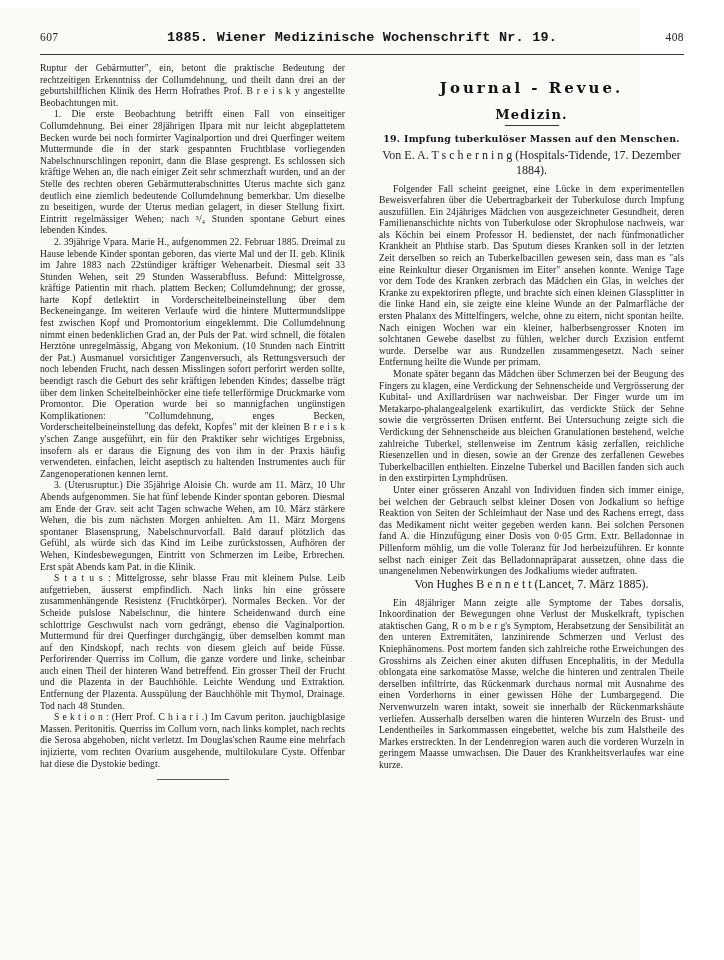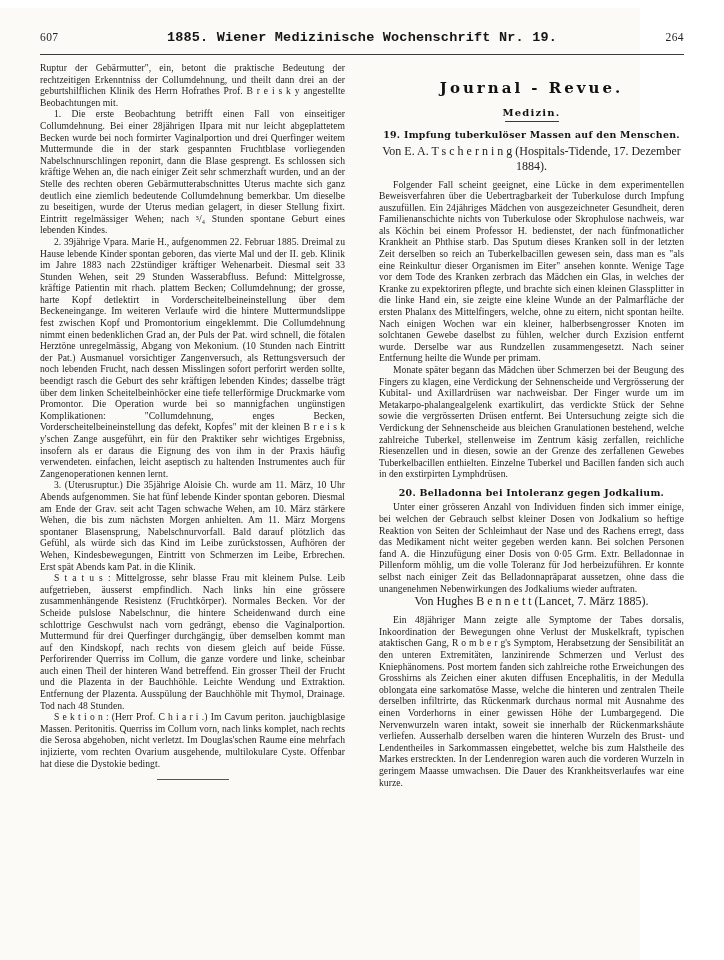--- a/index.html
+++ b/index.html
@@ -90,21 +90,21 @@
     text-align: center;
     font-size: 15px;
     font-weight: bold;
     letter-spacing: 3px;
     margin: 4px 0 10px 0;
     font-family: "DejaVu Serif", serif;
     color: #111;
   }
   .medizin {
     text-align: center;
-    font-size: 10px;
+    font-size: 13px;
     font-weight: bold;
     letter-spacing: 1.2px;
     margin: 0 0 3px 0;
     font-family: "DejaVu Serif", serif;
     color: #111;
   }
   .medizin-rule {
     width: 54px;
     border-top: 1px solid #3a3a3a;
     margin: 3px auto 7px auto;
@@ -133,21 +133,21 @@
 </style>
 </head>
 <body>
 
 <div class="page">
   <div class="page-inner">
 
     <div class="runhead">
       <div class="folio">607</div>
       <div class="runhead-title">1885. Wiener Medizinische Wochenschrift Nr. 19.</div>
-      <div class="folio">264</div>
+      <div class="folio">408</div>
     </div>
     <div class="rule-top"></div>
 
     <div class="columns">
 
       <div class="col col-left">
         <p class="body noindent">Ruptur der Gebärmutter", ein, betont die praktische Bedeutung der rechtzeitigen Erkenntniss der Collumdehnung, und theilt dann drei an der geburtshilflichen Klinik des Herrn Hofrathes Prof. B r e i s k y angestellte Beobachtungen mit.</p>
         <p class="body">1. Die erste Beobachtung betrifft einen Fall von einseitiger Collumdehnung. Bei einer 28jährigen IIpara mit nur leicht abgeplattetem Becken wurde bei noch formirter Vaginalportion und drei Querfinger weitem Muttermunde die in der stark gespannten Fruchtblase vorliegenden Nabelschnurschlingen reponirt, dann die Blase gesprengt. Es schlossen sich kräftige Wehen an, die nach einiger Zeit sehr schmerzhaft wurden, und an der Stelle des rechten oberen Gebärmutterabschnittes Uterus machte sich ganz deutlich eine ziemlich bedeutende Collumdehnung bemerkbar. Um dieselbe zu beseitigen, wurde der Uterus median gelagert, in dieser Stellung fixirt. Eintritt regelmässiger Wehen; nach ⁵/₄ Stunden spontane Geburt eines lebenden Kindes.</p>
         <p class="body">2. 39jährige Vpara. Marie H., aufgenommen 22. Februar 1885. Dreimal zu Hause lebende Kinder spontan geboren, das vierte Mal und der II. geb. Klinik im Jahre 1883 nach 22stündiger kräftiger Wehenarbeit. Diesmal seit 33 Stunden Wehen, seit 29 Stunden Wasserabfluss. Befund: Mittelgrosse, kräftige Patientin mit rhach. plattem Becken; Collumdehnung; der grosse, harte Kopf detlektirt in Vorderscheitelbeineinstellung über dem Beckeneingange. Im weiteren Verlaufe wird die hintere Muttermundslippe fest zwischen Kopf und Promontorium eingeklemmt. Die Collumdehnung nimmt einen bedenklichen Grad an, der Puls der Pat. wird schnell, die fötalen Herztöne unregelmässig, Abgang von Mekonium. (10 Stunden nach Eintritt der Pat.) Ausmanuel vorsichtiger Zangenversuch, als Rettungsversuch der noch lebenden Frucht, nach dessen Misslingen sofort perforirt werden sollte, beendigt rasch die Geburt des sehr kräftigen lebenden Kindes; dasselbe trägt über dem linken Scheitelbeinhöcker eine tiefe tellerförmige Druckmarke vom Promontor. Die Operation wurde bei so mannigfachen ungünstigen Komplikationen: "Collumdehnung, enges Becken, Vorderscheitelbeineinstellung das defekt, Kopfes" mit der kleinen B r e i s k y'schen Zange ausgeführt, ein für den Praktiker sehr wichtiges Ergebniss, insofern als er daraus die Eignung des von ihm in der Praxis häufig verwendeten. einfachen, leicht aseptisch zu haltenden Instrumentes auch für Zangenoperationen kennen lernt.</p>
         <p class="body">3. (Uterusruptur.) Die 35jährige Aloisie Ch. wurde am 11. März, 10 Uhr Abends aufgenommen. Sie hat fünf lebende Kinder spontan geboren. Diesmal am Ende der Grav. seit acht Tagen schwache Wehen, am 10. März stärkere Wehen, die bis zum nächsten Morgen anhielten. Am 11. März Morgens spontaner Blasensprung, Nabelschnurvorfall. Bald darauf plötzlich das Gefühl, als würde sich das Kind im Leibe zurückstossen, Aufhören der Wehen, Kindesbewegungen, Eintritt von Schmerzen im Leibe, Erbrechen. Erst spät Abends kam Pat. in die Klinik.</p>
@@ -164,24 +164,20 @@
         <div class="medizin-rule"></div>
 
         <div class="art-title">
           <span>19.</span>
           <span>Impfung tuberkulöser Massen auf den Menschen.</span>
         </div>
         <div class="art-byline">Von E. A. T s c h e r n i n g (Hospitals-Tidende, 17. Dezember 1884).</div>
         <p class="body">Folgender Fall scheint geeignet, eine Lücke in dem experimentellen Beweisverfahren über die Uebertragbarkeit der Tuberkulose durch Impfung auszufüllen. Ein 24jähriges Mädchen von ausgezeichneter Gesundheit, deren Familienanschichte nichts von Tuberkulose oder Skrophulose nachweis, war als Köchin bei einem Professor H. bedienstet, der nach fünfmonatlicher Krankheit an Phthise starb. Das Sputum dieses Kranken soll in der letzten Zeit derselben so reich an Tuberkelbacillen gewesen sein, dass man es "als eine Reinkultur dieser Organismen im Eiter" ansehen konnte. Wenige Tage vor dem Tode des Kranken zerbrach das Mädchen ein Glas, in welches der Kranke zu expektoriren pflegte, und brachte sich einen kleinen Glassplitter in die linke Hand ein, sie zeigte eine kleine Wunde an der Palmarfläche der ersten Phalanx des Mittelfingers, welche, ohne zu eitern, nicht spontan heilte. Nach einigen Wochen war ein kleiner, halberbsengrosser Knoten im solchtanen Gewebe daselbst zu fühlen, welcher durch Exzision entfernt wurde. Derselbe war aus Rundzellen zusammengesetzt. Nach seiner Entfernung heilte die Wunde per primam.</p>
         <p class="body">Monate später begann das Mädchen über Schmerzen bei der Beugung des Fingers zu klagen, eine Verdickung der Sehnenscheide und Vergrösserung der Kubital- und Axillardrüsen war nachweisbar. Der Finger wurde um im Metakarpo-phalangealgelenk exartikulirt, das verdickte Stück der Sehne sowie die vergrösserten Drüsen entfernt. Bei Untersuchung zeigte sich die Verdickung der Sehnenscheide aus bleichen Granulationen bestehend, welche zahlreiche Tuberkel, stellenweise im Zentrum käsig zerfallen, reichliche Riesenzellen und in diesen, sowie an der Grenze des zerfallenen Gewebes Tuberkelbacillen enthielten. Einzelne Tuberkel und Bacillen fanden sich auch in den exstirpirten Lymphdrüsen.</p>
 
-        <div class="art-title">
-          <span>20.</span>
-          <span>Belladonna bei Intoleranz gegen Jodkalium.</span>
-        </div>
         <p class="body">Unter einer grösseren Anzahl von Individuen finden sich immer einige, bei welchen der Gebrauch selbst kleiner Dosen von Jodkalium so heftige Reaktion von Seiten der Schleimhaut der Nase und des Rachens erregt, dass das Medikament nicht weiter gegeben werden kann. Bei solchen Personen fand A. die Hinzufügung einer Dosis von 0·05 Grm. Extr. Belladonnae in Pillenform möhlig, um die volle Toleranz für Jod herbeizuführen. Er konnte selbst nach einiger Zeit das Belladonnapräparat aussetzen, ohne dass die unangenehmen Nebenwirkungen des Jodkaliums wieder auftraten.</p>
 
         <div class="art-byline">Von Hughes B e n n e t t (Lancet, 7. März 1885).</div>
         <p class="body">Ein 48jähriger Mann zeigte alle Symptome der Tabes dorsalis, Inkoordination der Bewegungen ohne Verlust der Muskelkraft, typischen ataktischen Gang, R o m b e r g's Symptom, Herabsetzung der Sensibilität an den unteren Extremitäten, lanzinirende Schmerzen und Verlust des Kniephänomens. Post mortem fanden sich zahlreiche rothe Erweichungen des Grosshirns als Zeichen einer akuten diffusen Encephalitis, in der Medulla oblongata eine sarkomatöse Masse, welche die hinteren und zentralen Theile derselben infiltrirte, das Rückenmark durchaus normal mit Ausnahme des einen Vorderhorns in einer gewissen Höhe der Lumbargegend. Die Nervenwurzeln waren intakt, soweit sie innerhalb der Rückenmarkshäute verliefen. Ausserhalb derselben waren die hinteren Wurzeln des Brust- und Lendentheiles in Sarkommassen eingebettet, welche bis zum Halstheile des Markes erstreckten. In der Lendenregion waren auch die vorderen Wurzeln in geringem Maasse umwachsen. Die Dauer des Krankheitsverlaufes war eine kurze.</p>
       </div>
 
     </div>
   </div>
 </div>
 

